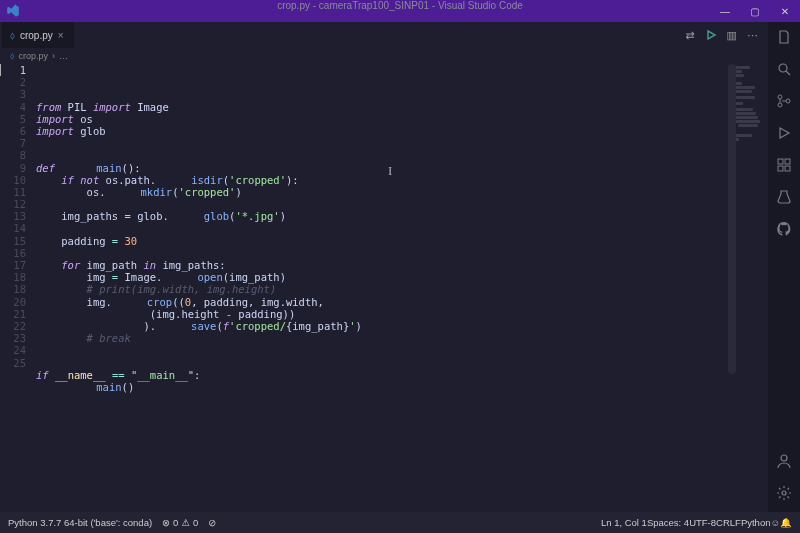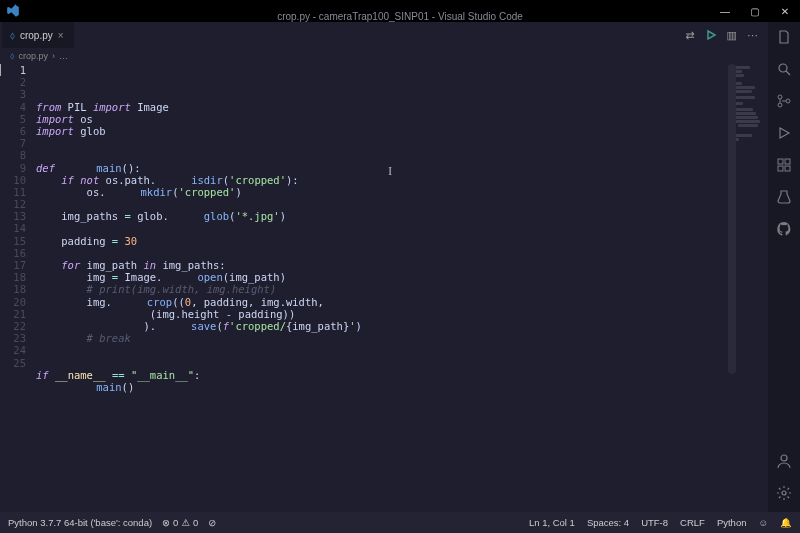--- a/index.html
+++ b/index.html
@@ -7,23 +7,23 @@
   width: 800px; height: 533px;
   background: #1e1e2e;
   font-family: "Segoe UI", sans-serif;
   font-size: 11px;
   color: #cccccc;
   overflow: hidden;
   position: relative;
 }
 .titlebar {
   height: 22px;
-  background: #000000;
-  display: flex;
-  align-items: flex-end;
+  background: #4c1d95;
+  display: flex;
+  align-items: flex-start;
   justify-content: center;
   position: relative;
 }
 .titlebar .logo {
   position: absolute; left: 6px; top: 4px;
   width: 14px; height: 14px;
 }
 .titlebar .title { color: #8a8a9a; font-size: 10px; }
 .window-controls {
   position: absolute; right: 0; top: 0;
@@ -153,21 +153,21 @@
 .status-bar {
   height: 21px;
   background: #232334;
   display: flex;
   align-items: center;
   font-size: 9.5px;
   color: #ccc;
   padding: 0 8px;
 }
 .status-bar .left { display: flex; gap: 10px; align-items: center; }
-.status-bar .right { margin-left: auto; display: flex; gap: 12px; align-items: center; }
+.status-bar .right { margin-left: auto; display: flex; align-items: center; }
 .status-bar .item { display: flex; align-items: center; gap: 3px; cursor: pointer; }
 .text-cursor {
   position: absolute;
   left: 388px; top: 141px;
   width: 1px; height: 13px;
   color: #aaa;
   font-size: 13px;
   font-family: serif;
 }
 .code-cursor {

